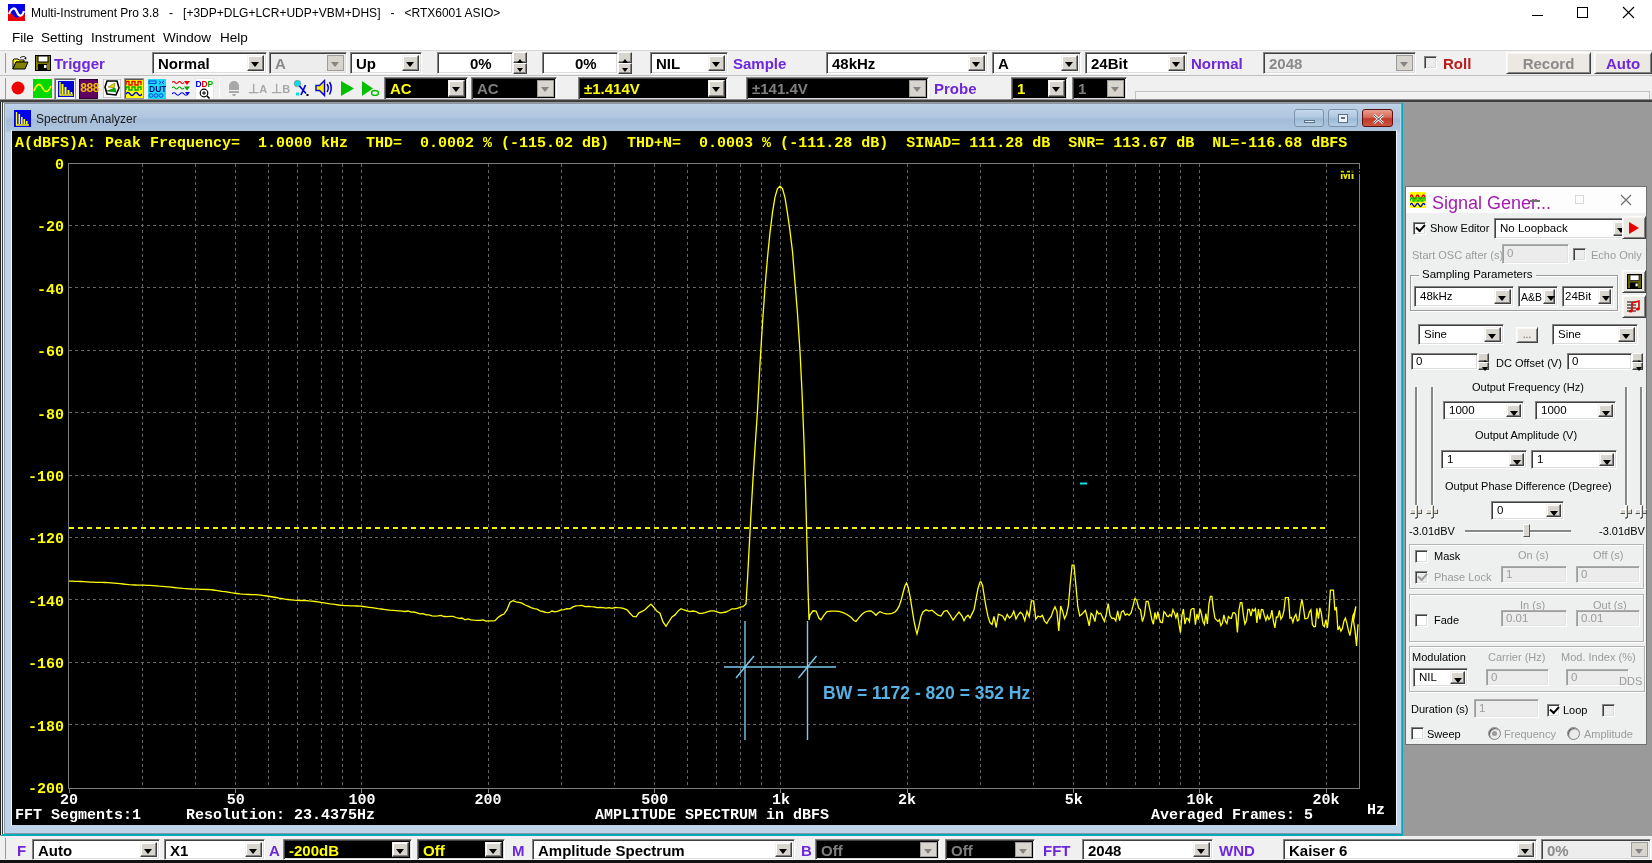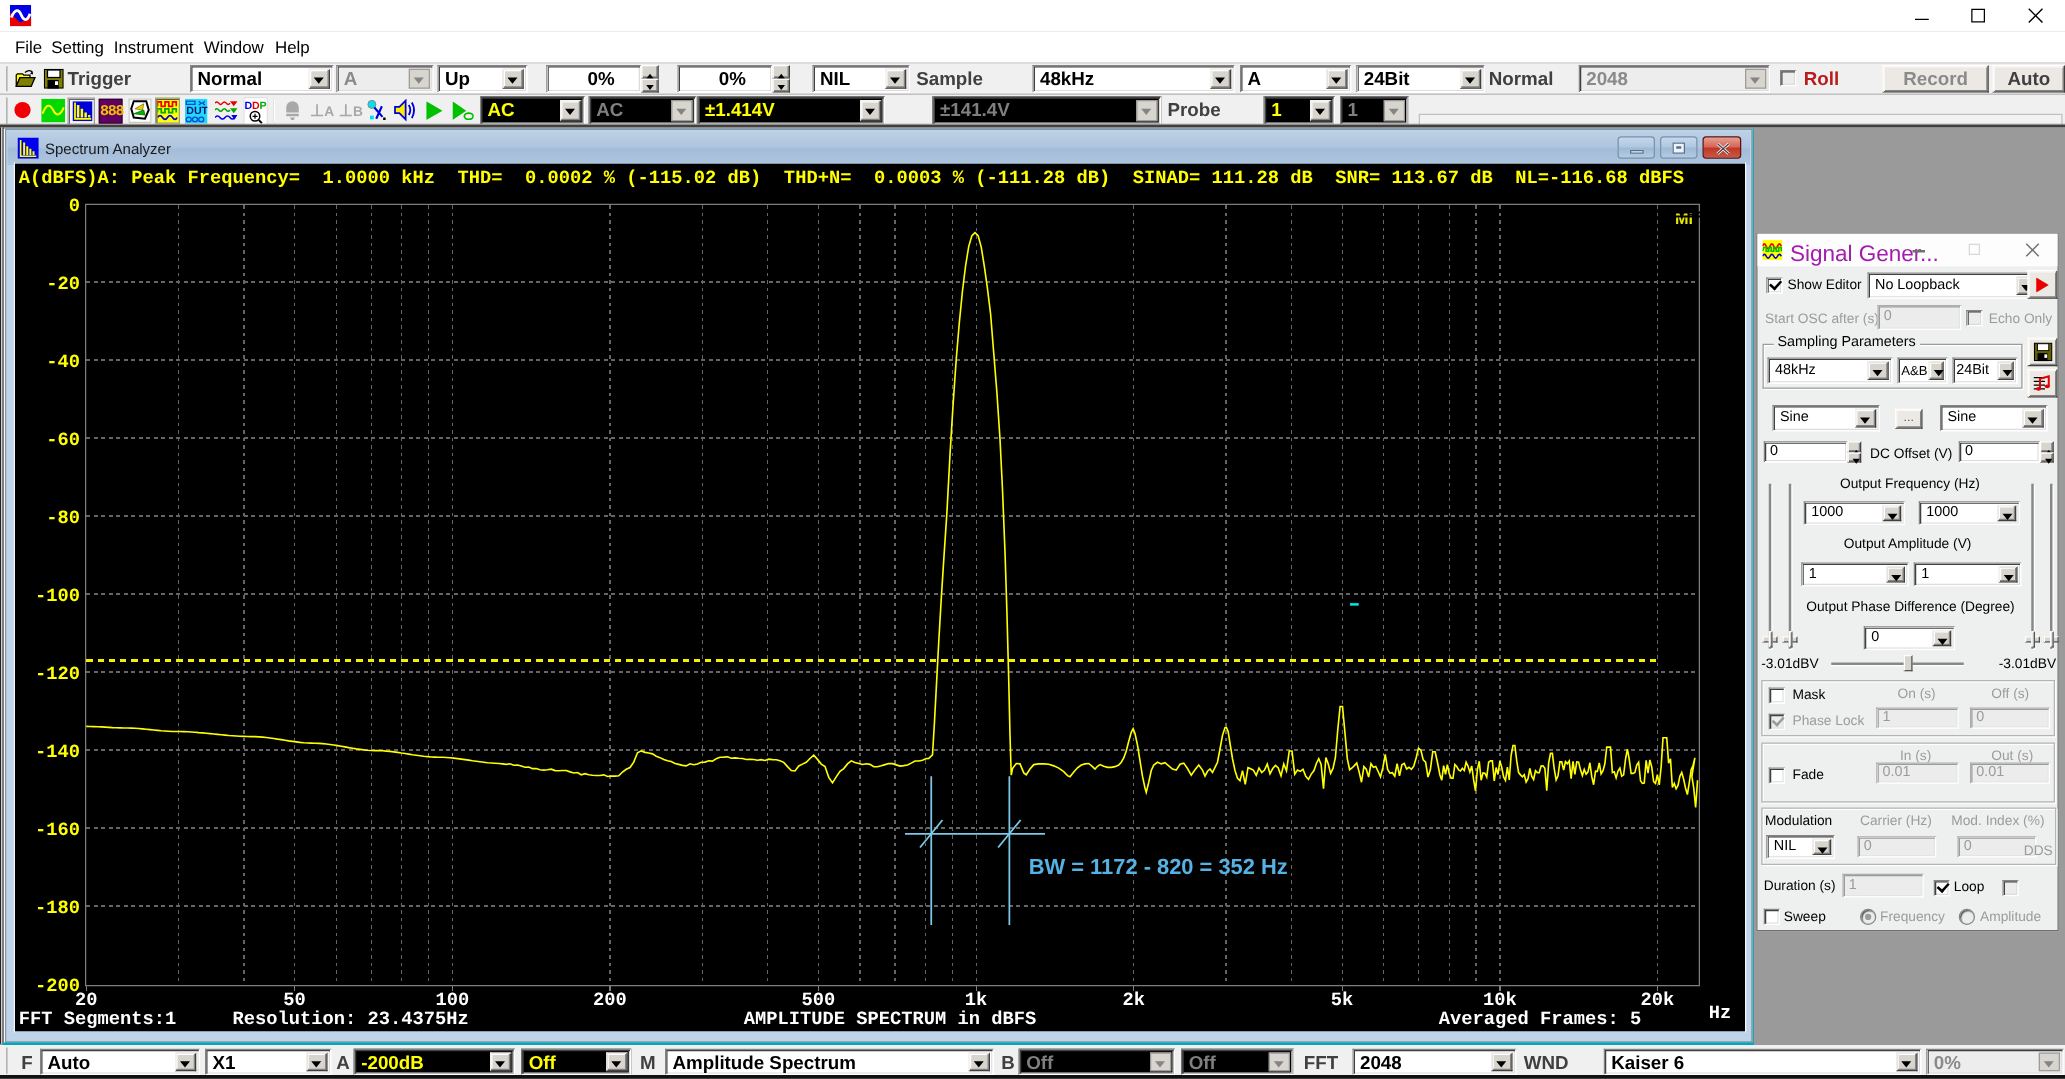--- a/index.html
+++ b/index.html
@@ -1,16 +1,16 @@
 <!DOCTYPE html>
 <html><head><meta charset="utf-8"><style>
 *{margin:0;padding:0;box-sizing:border-box}
 html,body{width:1652px;height:863px;overflow:hidden;font-family:"Liberation Sans",sans-serif;background:#999;-webkit-font-smoothing:none}
 .ab{position:absolute}
-.tb{font-weight:bold;font-size:15px;color:#404040}
+.tb{font-weight:bold;font-size:15px;color:#6d28d9}
 
 .cb{position:absolute;background:#fff;border:1px solid;border-color:#848484 #fff #fff #848484;box-shadow:inset 1px 1px 0 #404040,inset -1px -1px 0 #dcdcdc}
 .cb .t{position:absolute;left:5px;top:2px;font-weight:bold;font-size:15px;white-space:nowrap}
 .arw{position:absolute;right:2px;top:2px;bottom:2px;width:17px;background:#d8d4ce;border:1px solid;border-color:#f4f2ef #404040 #404040 #f4f2ef;box-shadow:inset -1px -1px 0 #848484,inset 1px 1px 0 #fff}
 .arw:after{content:"";position:absolute;left:3px;top:6px;border:4px solid transparent;border-top:5px solid #000}
 .arw.dis:after{border-top-color:#848484}
 .arw.fl{background:#d8d4ce;border:1px solid #9c9c9c;box-shadow:none}
 .kcb{background:#000}
 .kcb .t{color:#ffff00}
 .kcb.dis .t{color:#7f7f7f}
@@ -40,20 +40,21 @@
 .vsl{position:absolute;width:2px;background:#888;box-shadow:1px 1px 0 #fff}
 </style></head>
 <body>
 
 <div class="ab" style="left:0;top:0;width:1652px;height:25px;background:#fff">
  <svg class="ab" style="left:8px;top:4px" width="17" height="17" viewBox="0 0 17 17">
   <rect width="17" height="17" fill="#0000e8"></rect>
       <path d="M0 17 L0 6 L8 14 L17 10 L17 17 Z" fill="#e80000"></path>
   <path d="M1 10 C4 3,7 3,9 8 C11 13,14 13,16 7" stroke="#fff" stroke-width="2.2" fill="none"></path>
  </svg>
+ <div class="ab" style="left:31px;top:6px;font-size:12px;color:#000;white-space:pre">Multi-Instrument Pro 3.8   -   [+3DP+DLG+LCR+UDP+VBM+DHS]   -   &lt;RTX6001 ASIO&gt;</div>
  <div class="ab" style="left:1532px;top:15px;width:11px;height:1px;background:#000"></div>
  <div class="ab" style="left:1577px;top:7px;width:11px;height:11px;border:1px solid #000"></div>
  <svg class="ab" style="left:1622px;top:6px" width="13" height="13">
       <path d="M1 1 L12 12 M12 1 L1 12" stroke="#000" stroke-width="1.1"></path>
     </svg>
 </div>
 
 <div class="ab" style="left:0;top:25px;width:1652px;height:25px;background:#fff">
  <div class="ab" style="left:12px;top:5px;font-size:13.5px">File</div>
  <div class="ab" style="left:41px;top:5px;font-size:13.5px">Setting</div>
@@ -216,21 +217,21 @@
       <ellipse cx="13" cy="12" rx="3.5" ry="2.5" fill="none" stroke="#00c000" stroke-width="1.4"></ellipse>
     </svg>
  <div class="cb kcb" style="left:384px;top:1px;width:84px;height:23px">
       <span class="t">AC</span>
       <span class="arw"></span>
     </div>
  <div class="cb kcb dis" style="left:471px;top:1px;width:86px;height:23px">
       <span class="t">AC</span>
       <span class="arw fl dis"></span>
     </div>
- <div class="cb kcb" style="left:558px;top:1px;width:150px;height:23px">
+ <div class="cb kcb" style="left:578px;top:1px;width:150px;height:23px">
       <span class="t">±1.414V</span>
       <span class="arw"></span>
     </div>
  <div class="cb kcb dis" style="left:746px;top:1px;width:183px;height:23px">
       <span class="t">±141.4V</span>
       <span class="arw fl dis"></span>
     </div>
  <div class="ab tb" style="left:934px;top:4px">Probe</div>
  <div class="cb kcb" style="left:1011px;top:1px;width:57px;height:23px">
       <span class="t">1</span>

